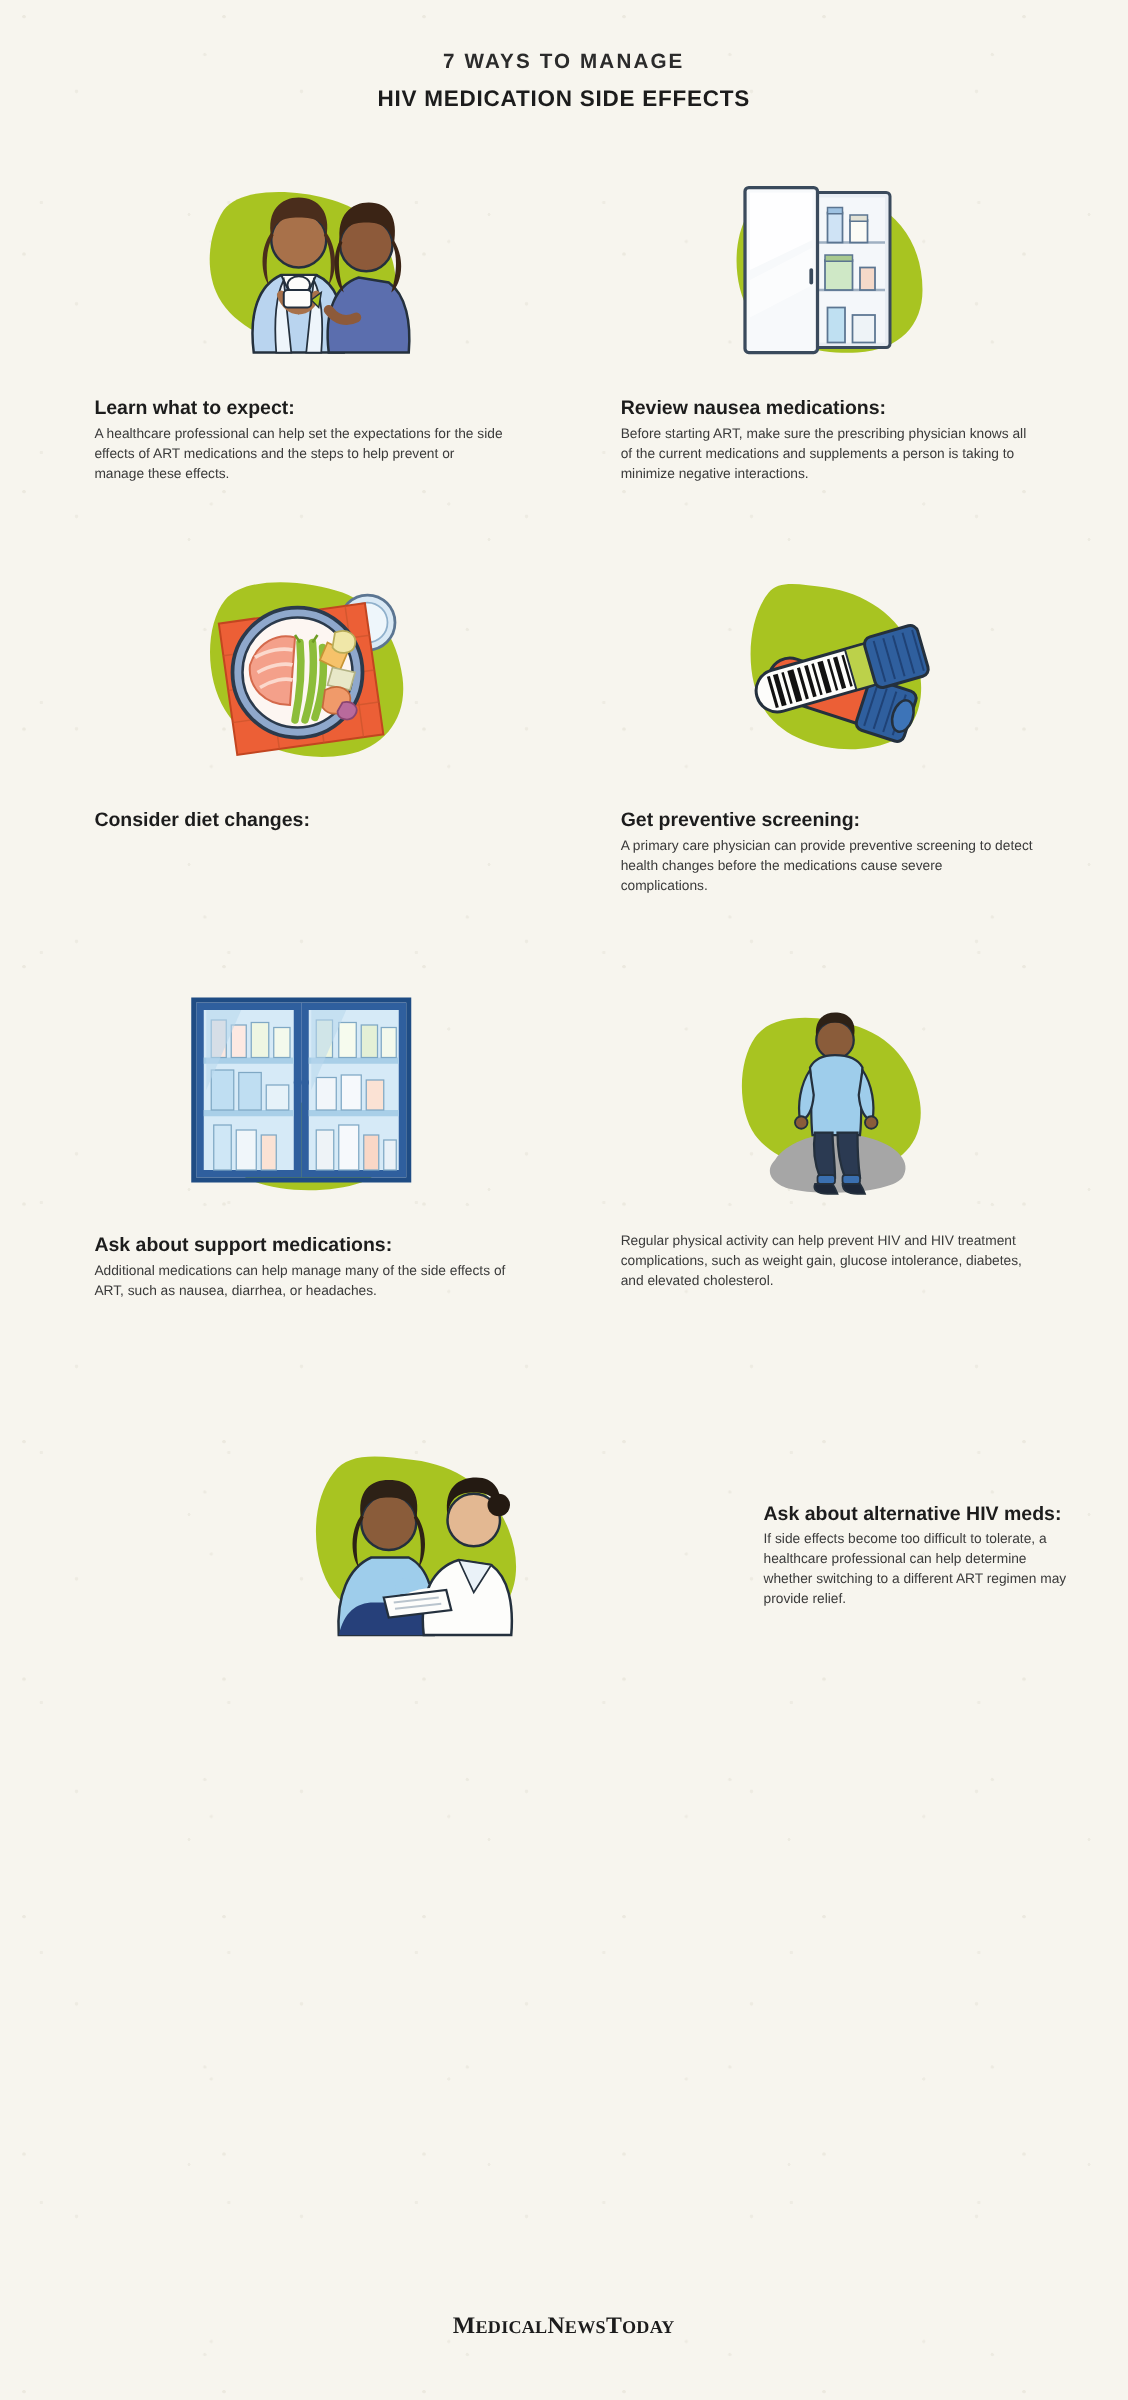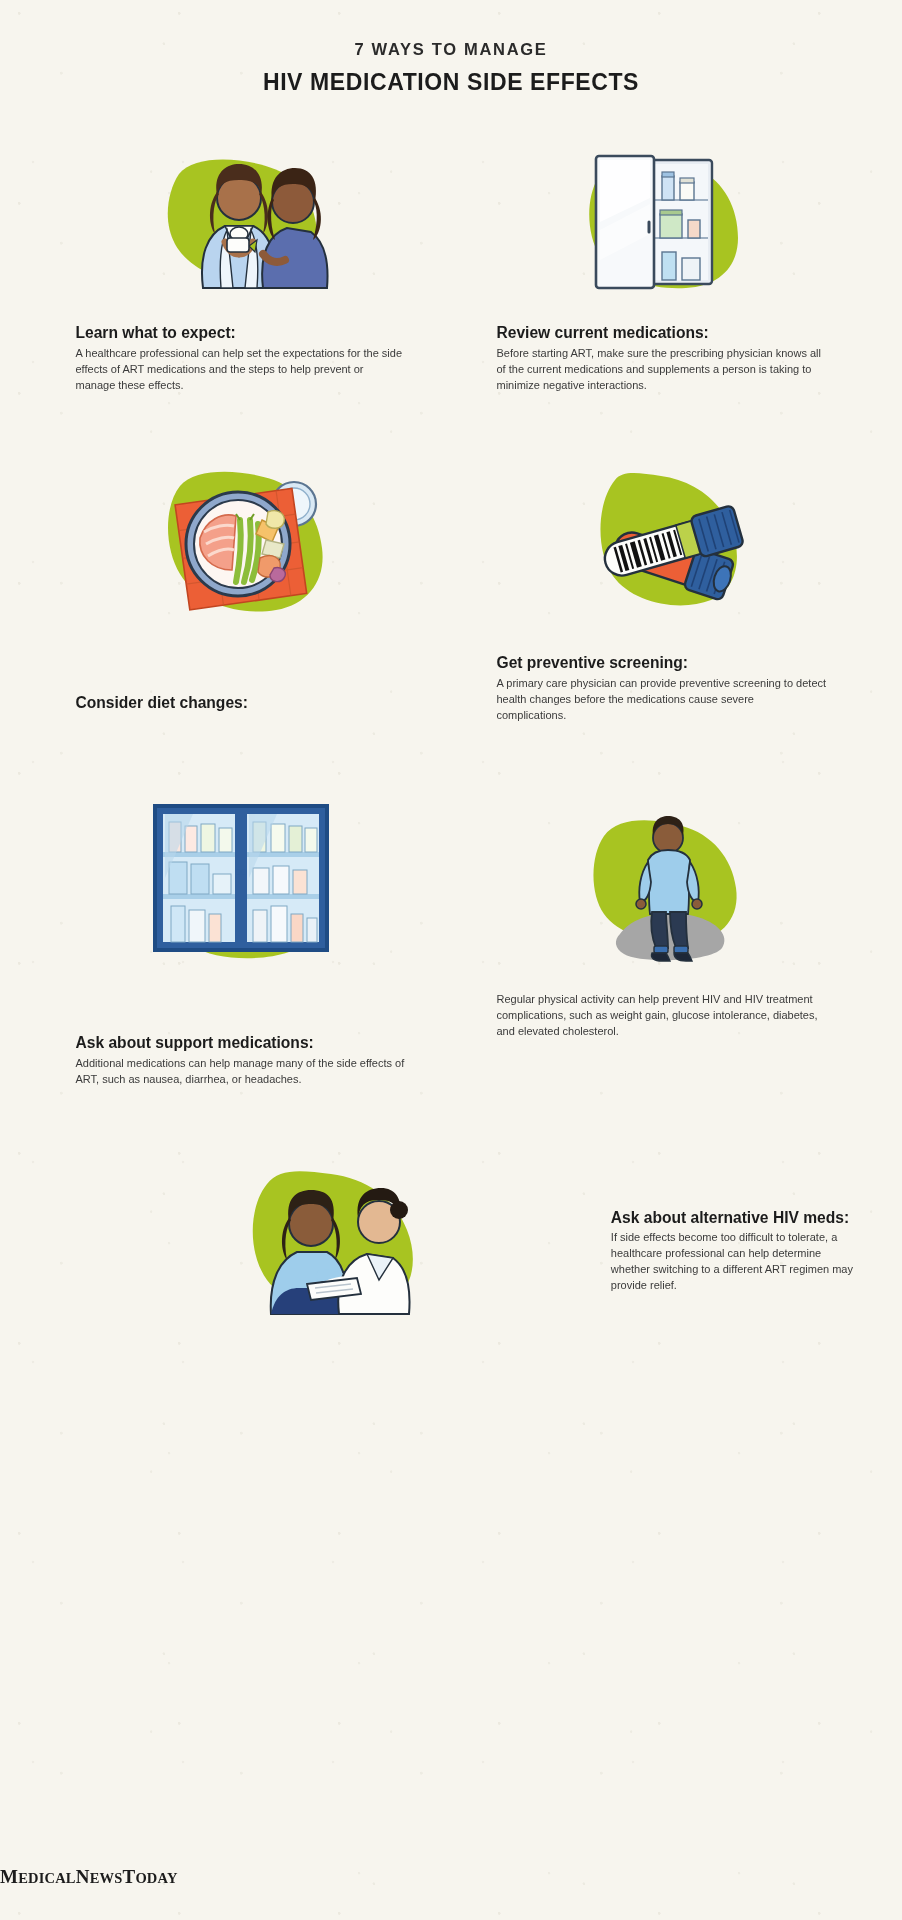--- a/index.html
+++ b/index.html
@@ -24,35 +24,35 @@
   }
 
   
   header { padding-top: 40px; text-align: center; }
   .kicker {
     font-size: 16.5px; font-weight: 700; letter-spacing: 1.7px;
     color: #2b2b2b; line-height: 1.2;
   }
   .headline {
     margin-top: 9px;
-    font-size: 23px; font-weight: 700; letter-spacing: .6px;
+    font-size: 18px; font-weight: 700; letter-spacing: .6px;
     color: #1c1c1c; line-height: 1.2;
   }
 
   
   .grid {
     margin: 42px auto 0;
     width: 820px;
     display: grid;
     grid-template-columns: 1fr 1fr;
     column-gap: 22px;
   }
   .cell { display: flex; flex-direction: column; align-items: center; }
   .cell.r1 { height: 320px; }
-  .cell.r2 { height: 340px; gap: 40px; }
+  .cell.r2 { height: 340px; }
   .cell.r3 { height: 340px; }
 
   .art {
     height: 170px;
     width: 100%;
     display: flex; align-items: flex-end; justify-content: center;
     margin-bottom: 14px;
   }
   .art.tall { height: 180px; }
 
@@ -70,22 +70,22 @@
   .solo {
     margin: 10px auto 0;
     width: 820px;
     display: flex; flex-direction: row; align-items: center;
   }
   .solo .art { height: 190px; }
   .solo .copy { width: 360px; }
 
   
   .footer {
-    position: absolute; left: 0; right: 0; bottom: 32px;
-    text-align: left;
+    position: absolute; left: 0; right: 0; bottom: 48px;
+    text-align: center;
   }
   .logo {
     font-family: "Liberation Serif", serif;
     font-size: 19px; font-weight: 700; color: #1c1c1c;
     letter-spacing: .2px;
   }
   .logo .sm { font-size: 14.5px; }
 
   svg { display: block; overflow: visible; }
 </style>
@@ -152,21 +152,21 @@
           <rect x="126" y="82" width="12" height="18" fill="#f5d9c9" stroke="#5b7591" stroke-width="1.4"></rect>
           <rect x="100" y="114" width="14" height="28" fill="#bfe0f2" stroke="#5b7591" stroke-width="1.4"></rect>
           <rect x="120" y="120" width="18" height="22" fill="#eef3f7" stroke="#5b7591" stroke-width="1.4"></rect>
           <rect x="34" y="18" width="58" height="132" rx="3" fill="#f7f9fb" stroke="#3a4a5c" stroke-width="2.6"></rect>
           <path d="M38 22 L88 22 L88 60 L38 84 Z" fill="#ffffff" opacity=".85"></path>
           <path d="M38 92 L88 66 L88 96 L38 122 Z" fill="#ffffff" opacity=".55"></path>
           <line x1="87" y1="84" x2="87" y2="94" stroke="#3a4a5c" stroke-width="3" stroke-linecap="round"></line>
         </svg>
       </div>
       <div class="copy">
-        <div class="c-title">Review current medications:</div>
+        <div class="c-title">Review nausea medications:</div>
         <div class="c-body">Before starting ART, make sure the prescribing physician knows all of the current medications and supplements a person is taking to minimize negative interactions.</div>
       </div>
     </div>
 
     <div class="cell r2">
       <div class="art tall">
         <svg width="210" height="180" viewBox="0 0 210 180">
           <path d="M44 28 C28 48 28 90 44 116 C62 146 104 158 140 152 C174 146 190 120 186 90 C182 58 164 32 138 22 C110 12 60 8 44 28 Z" fill="#a8c421"></path>
           <circle cx="158" cy="46" r="22" fill="#d9e9f5" stroke="#5b7591" stroke-width="2.2"></circle>
           <circle cx="158" cy="46" r="16" fill="#eef6fb" stroke="#8fb0cb" stroke-width="1.4"></circle>

